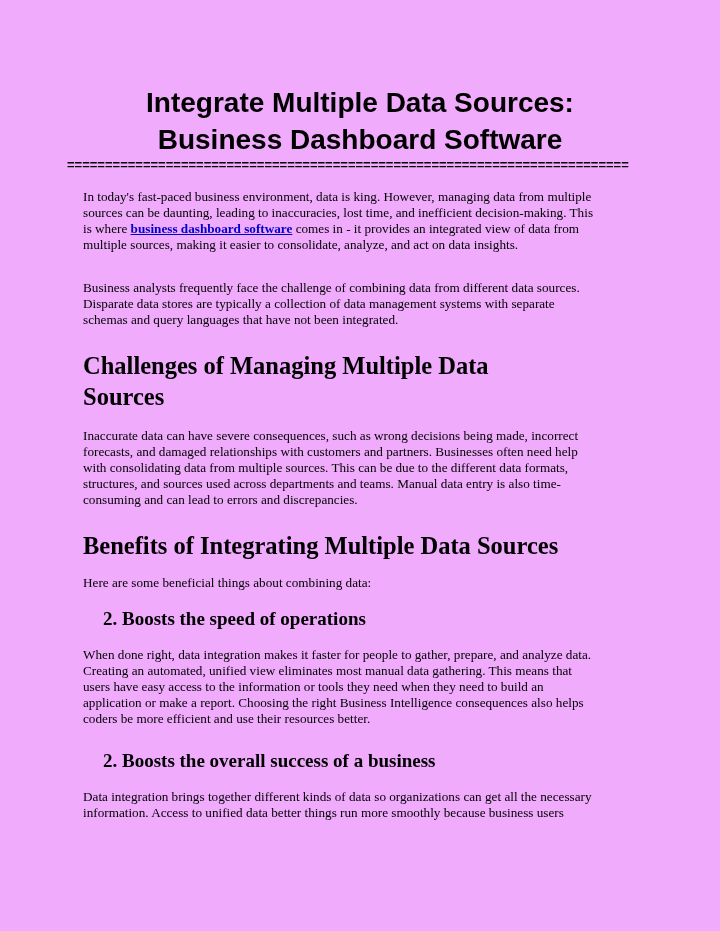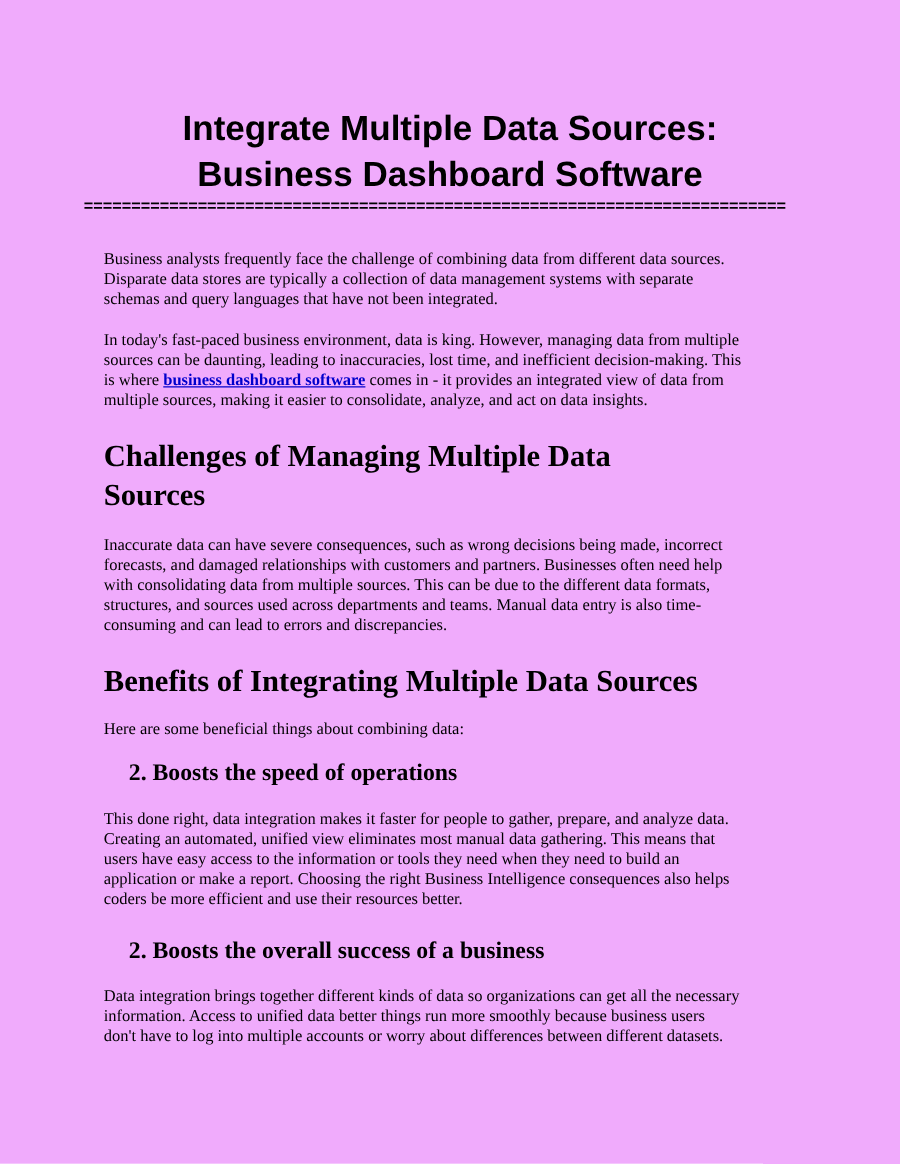--- a/index.html
+++ b/index.html
@@ -76,31 +76,31 @@
 
 <div class="page">
 
   <div class="doc-title">
     <div>Integrate Multiple Data Sources:</div>
     <div>Business Dashboard Software</div>
   </div>
 
   <div class="separator">==========================================================================</div>
 
-  <div class="para mt-p1">
-    <div class="line">Business analysts frequently face the challenge of combining data from different data sources.</div>
-    <div class="line">Disparate data stores are typically a collection of data management systems with separate</div>
-    <div class="line">schemas and query languages that have not been integrated.</div>
-  </div>
-
   <div class="para mt-p2">
     <div class="line">In today's fast-paced business environment, data is king. However, managing data from multiple</div>
     <div class="line">sources can be daunting, leading to inaccuracies, lost time, and inefficient decision-making. This</div>
     <div class="line"><span>is where </span><a class="doclink">business dashboard software</a><span> comes in - it provides an integrated view of data from</span></div>
     <div class="line">multiple sources, making it easier to consolidate, analyze, and act on data insights.</div>
+  </div>
+
+  <div class="para mt-p1">
+    <div class="line">Business analysts frequently face the challenge of combining data from different data sources.</div>
+    <div class="line">Disparate data stores are typically a collection of data management systems with separate</div>
+    <div class="line">schemas and query languages that have not been integrated.</div>
   </div>
 
   <div class="h2 mt-h2a">
     <div class="hline">Challenges of Managing Multiple Data</div>
     <div class="hline">Sources</div>
   </div>
 
   <div class="para mt-p3">
     <div class="line">Inaccurate data can have severe consequences, such as wrong decisions being made, incorrect</div>
     <div class="line">forecasts, and damaged relationships with customers and partners. Businesses often need help</div>
@@ -113,28 +113,27 @@
     <div class="hline">Benefits of Integrating Multiple Data Sources</div>
   </div>
 
   <div class="para mt-p4">
     <div class="line">Here are some beneficial things about combining data:</div>
   </div>
 
   <div class="h3 mt-h3a">2. Boosts the speed of operations</div>
 
   <div class="para mt-p5">
-    <div class="line">This done right, data integration makes it faster for people to gather, prepare, and analyze data.</div>
+    <div class="line">When done right, data integration makes it faster for people to gather, prepare, and analyze data.</div>
     <div class="line">Creating an automated, unified view eliminates most manual data gathering. This means that</div>
     <div class="line">users have easy access to the information or tools they need when they need to build an</div>
     <div class="line">application or make a report. Choosing the right Business Intelligence consequences also helps</div>
     <div class="line">coders be more efficient and use their resources better.</div>
   </div>
 
   <div class="h3 mt-h3b">2. Boosts the overall success of a business</div>
 
   <div class="para mt-p6">
     <div class="line">Data integration brings together different kinds of data so organizations can get all the necessary</div>
     <div class="line">information. Access to unified data better things run more smoothly because business users</div>
-    <div class="line">don't have to log into multiple accounts or worry about differences between different datasets.</div>
   </div>
 
 </div>
 
 </body></html>

